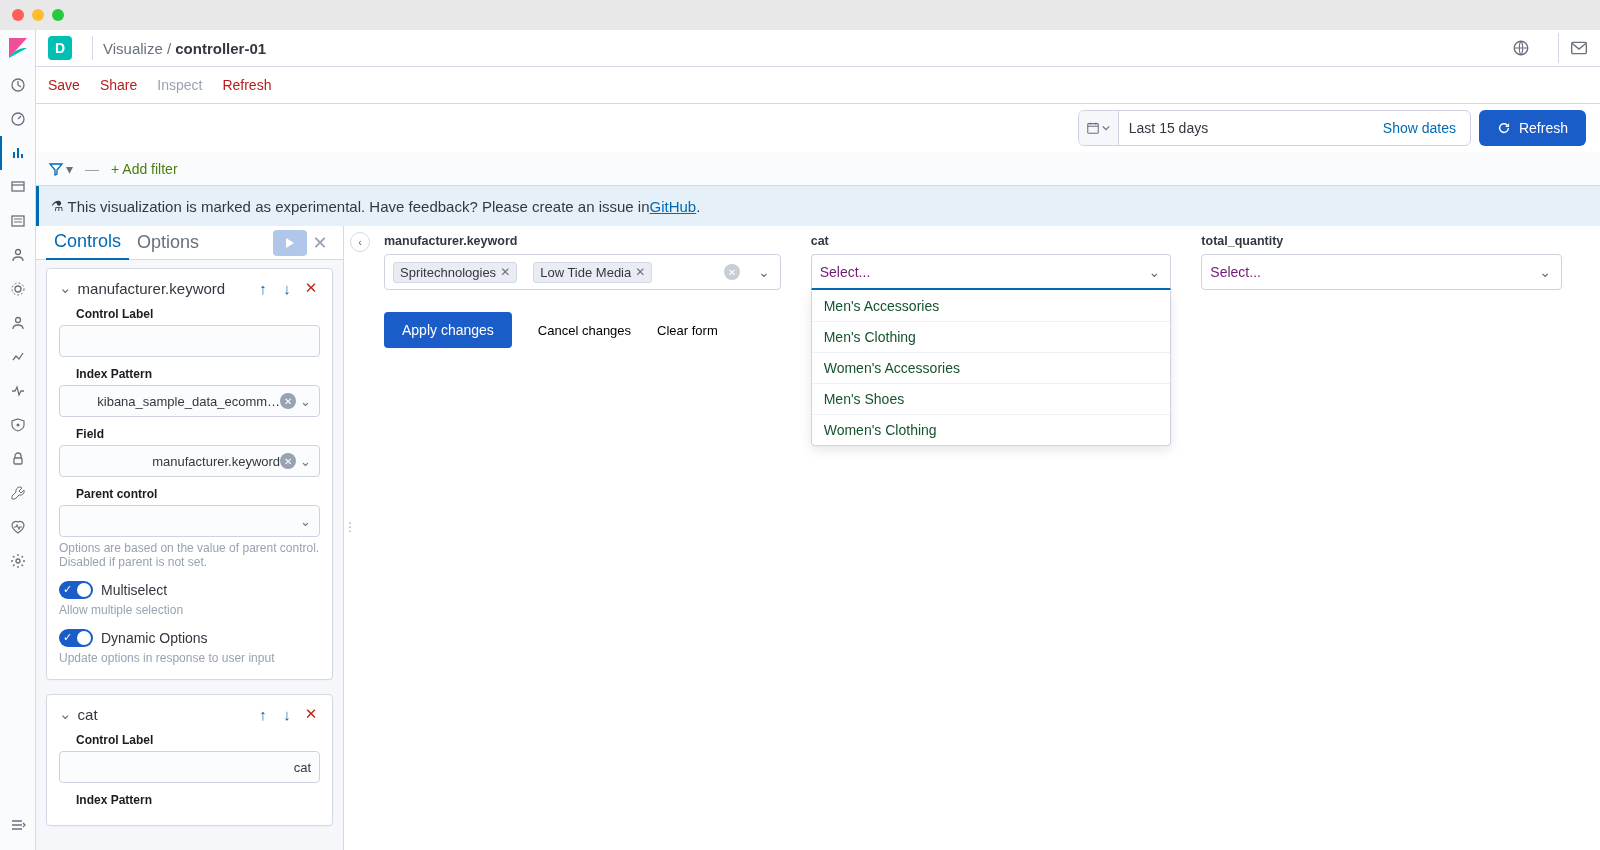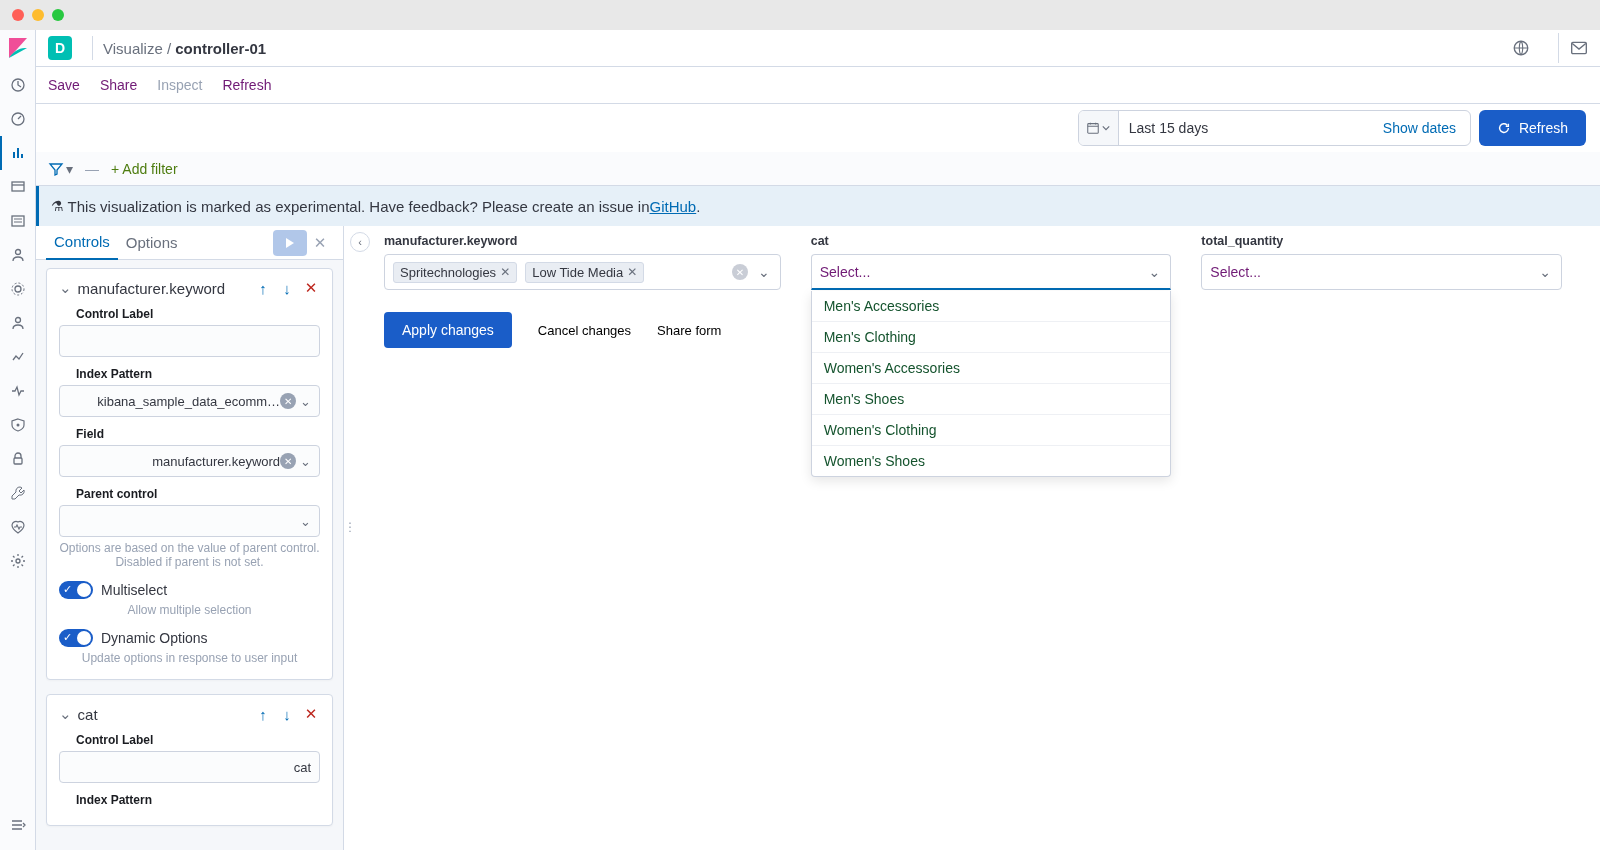--- a/index.html
+++ b/index.html
@@ -26,21 +26,21 @@
 .vdiv { width:1px; height:24px; background:#d3dae6; margin:0 10px; }
 .crumb { color: #69707d; font-size: 15px; }
 .crumb b { color: #343741; font-weight: 600; }
 .header .right { margin-left: auto; display: flex; align-items: center; gap: 16px; color:#69707d; }
 .header .right svg { width:18px; height:18px; }
 .icon-wrap { width:30px; height:30px; display:flex; align-items:center; justify-content:center; cursor:pointer; }
 .icon-wrap.bordered { border-left:1px solid #d3dae6; padding-left:10px; margin-left:6px;}
 
 
 .toolbar { position: absolute; left: 36px; top: 67px; right: 0; height: 37px; border-bottom: 1px solid #d3dae6; display: flex; align-items: center; padding: 0 12px; gap: 20px; background:#fff; }
-.toolbar a { color: #701a75; font-size: 14px; cursor: pointer; }
+.toolbar a { color: #b91c1c; font-size: 14px; cursor: pointer; }
 .toolbar a.disabled { color: #98a2b3; cursor: default; }
 
 
 .daterow { position: absolute; left: 36px; top: 104px; right: 0; height: 48px; display:flex; align-items:center; justify-content:flex-end; padding:0 14px; gap:8px; background:#fff; }
 .datepicker { display:flex; align-items:stretch; border:1px solid #cdd3df; border-radius:6px; overflow:hidden; height:36px; }
 .datepicker .cal { width:40px; display:flex; align-items:center; justify-content:center; background:#f5f7fa; border-right:1px solid #cdd3df; color:#69707d; gap:2px;}
 .datepicker .text { width:250px; padding:0 10px; display:flex; align-items:center; color:#343741; }
 .datepicker .show { padding:0 14px; display:flex; align-items:center; color:#006bb4; cursor:pointer; font-size:14px;}
 .refresh-btn { height:36px; background:#1a5dc8; color:#fff; border:none; border-radius:6px; padding:0 18px; display:flex; align-items:center; gap:8px; font-size:14px; font-weight:500; cursor:pointer; }
 .refresh-btn svg{width:14px;height:14px;}
@@ -51,58 +51,58 @@
 .filterbar .addfilter { color:#4d7c0f; cursor:pointer; font-size:14px;}
 .filterbar .dash { color:#98a2b3; }
 
 
 .banner { position:absolute; left:36px; top:186px; right:0; height:40px; background:#e6f0f8; border-left:3px solid #006bb4; display:flex; align-items:center; padding:0 12px; color:#343741; font-size:15px; }
 .banner a { color:#006bb4; }
 .banner .beaker { margin-right:4px; font-size:14px; }
 
 
 .editor { position:absolute; left:36px; top:226px; width:308px; bottom:0; background:#fff; border-right:1px solid #d3dae6; display:flex; flex-direction:column; }
-.editor-tabs { display:flex; align-items:center; padding:0 10px; height:34px; border-bottom:1px solid #d3dae6; background:#fff; position:relative; font-size:15px;}
+.editor-tabs { display:flex; align-items:center; padding:0 10px; height:34px; border-bottom:1px solid #d3dae6; background:#fff; position:relative; font-size:18px;}
 .editor-tabs .tab { padding:0 8px; height:34px; display:flex; align-items:center; cursor:pointer; color:#69707d; }
 .editor-tabs .tab.active { color:#006bb4; border-bottom:2px solid #006bb4; font-weight:500; }
 .editor-tabs .gap { flex:1; }
 .editor-tabs .play { width:34px; height:26px; background:#b1c7e9; border-radius:4px; display:flex; align-items:center; justify-content:center; color:#fff; }
 .editor-tabs .close { width:26px; display:flex; align-items:center; justify-content:center; color:#98a2b3; cursor:pointer; }
 
 .editor-body { overflow-y:auto; padding:8px 10px 20px 10px; flex:1; background:#f5f7fa;}
 .editor-body::-webkit-scrollbar{width:8px;} .editor-body::-webkit-scrollbar-thumb{background:#c9cdd6;border-radius:4px;}
 .card { background:#fff; border:1px solid #d3dae6; border-radius:4px; padding:10px 12px 14px 12px; margin-bottom:14px; box-shadow:0 1px 2px rgba(0,0,0,0.03); }
 .card-head { display:flex; align-items:center; gap:6px; color:#343741; font-size:15px; font-weight:500; margin-bottom:8px; }
 .card-head .title { flex:1; }
 .card-head .ic { width:18px; height:18px; display:flex; align-items:center; justify-content:center; cursor:pointer; color:#006bb4;}
 .card-head .ic.red { color:#bd271e; }
 .card-head .chev { cursor:pointer; color:#69707d; }
 .field-label { font-size:12px; font-weight:600; color:#1a1c21; margin:10px 0 4px 17px; }
 .text-input, .combo { width:100%; height:32px; border:1px solid #cdd3df; border-radius:4px; padding:0 8px; background:#fbfcfd; display:flex; align-items:center; position:relative; color:#343741; font-size:13px;text-align:right;}
 .combo .val { flex:1; white-space:nowrap; overflow:hidden; text-overflow:ellipsis;}
 .combo .clear{ width:16px;height:16px;border-radius:50%;background:#98a2b3;color:#fff;display:flex;align-items:center;justify-content:center;font-size:10px;margin-right:4px;cursor:pointer;}
 .combo .arrow{ color:#69707d; cursor:pointer; }
-.help { font-size:12px; color:#98a2b3; margin-top:4px;text-align:center; }
+.help { font-size:12px; color:#98a2b3; margin-top:4px; }
 .toggle-row { display:flex; align-items:center; gap:8px; margin-top:12px; }
 .switch { width:34px; height:18px; border-radius:9px; background:#1a5dc8; position:relative; cursor:pointer;}
 .switch::after{content:'';position:absolute;right:2px;top:2px;width:14px;height:14px;border-radius:50%;background:#fff;}
 .switch .check{position:absolute;left:4px;top:2px;color:#fff;font-size:11px;}
 
 
 .collapse { position:absolute; left:350px; top:232px; width:20px;height:20px; border-radius:50%; background:#fff; border:1px solid #d3dae6; display:flex; align-items:center; justify-content:center; color:#69707d; cursor:pointer; font-size:11px;}
 
 
 .drag-handle { position:absolute; left:344px; top:520px; color:#98a2b3; font-size:12px; cursor:col-resize; letter-spacing:-1px;}
 
 
 .main { position:absolute; left:360px; top:226px; right:14px; bottom:0; padding:8px 24px 0 24px; }
 .controls-row { display:flex; gap:30px; }
 .ctrl { flex:1; min-width:0; }
 .ctrl-label { font-size:12.5px; font-weight:600; color:#343741; margin-bottom:6px; }
-.ctrl-box { border:1px solid #cdd3df; border-radius:4px; height:36px; display:flex; align-items:center; padding:0 8px; gap:8px; position:relative; background:#fff;}
+.ctrl-box { border:1px solid #cdd3df; border-radius:4px; height:36px; display:flex; align-items:center; padding:0 8px; gap:16px; position:relative; background:#fff;}
 .ctrl-box.open { border-bottom:2px solid #006bb4; border-bottom-left-radius:0; border-bottom-right-radius:0; }
 .ctrl-box .pill { background:#e9edf3; border:1px solid #d3dae6; border-radius:3px; padding:2px 6px; display:flex; align-items:center; gap:4px; font-size:13px; color:#343741;}
 .ctrl-box .pill .x{ color:#69707d; cursor:pointer; font-size:12px;}
 .ctrl-box .placeholder{ color:#701a75; }
 .ctrl-box .spacer{flex:1;}
 .ctrl-box .clear{ width:16px;height:16px;border-radius:50%;background:#c9cdd6;color:#fff;display:flex;align-items:center;justify-content:center;font-size:10px;cursor:pointer;}
 .ctrl-box .arrow{ color:#69707d; cursor:pointer; padding:0 2px;}
 
 .dropdown { position:absolute; top:36px; left:-1px; right:-1px; background:#fff; border:1px solid #cdd3df; border-top:none; border-radius:0 0 4px 4px; box-shadow:0 4px 12px rgba(0,0,0,0.1); z-index:10;}
 .dropdown .opt{ padding:7px 12px; font-size:14px; color:#14532d; cursor:pointer; border-bottom:1px solid #eef0f4;}
@@ -395,32 +395,31 @@
       <div class="ctrl-box open">
         <span class="placeholder">Select...</span>
         <div class="spacer"></div>
         <div class="arrow">⌄</div>
         <div class="dropdown">
           <div class="opt">Men's Accessories</div>
           <div class="opt">Men's Clothing</div>
           <div class="opt">Women's Accessories</div>
           <div class="opt">Men's Shoes</div>
           <div class="opt">Women's Clothing</div>
-          <div class="opt">Women's Shoes</div>
         </div>
       </div>
     </div>
 
     <div class="ctrl">
       <div class="ctrl-label">total_quantity</div>
       <div class="ctrl-box">
         <span class="placeholder">Select...</span>
         <div class="spacer"></div>
         <div class="arrow">⌄</div>
       </div>
     </div>
   </div>
   <div class="button-row">
     <button class="btn-primary">Apply changes</button>
     <button class="btn-link">Cancel changes</button>
-    <button class="btn-link">Share form</button>
+    <button class="btn-link">Clear form</button>
   </div>
 </div>
 
 </body></html>

